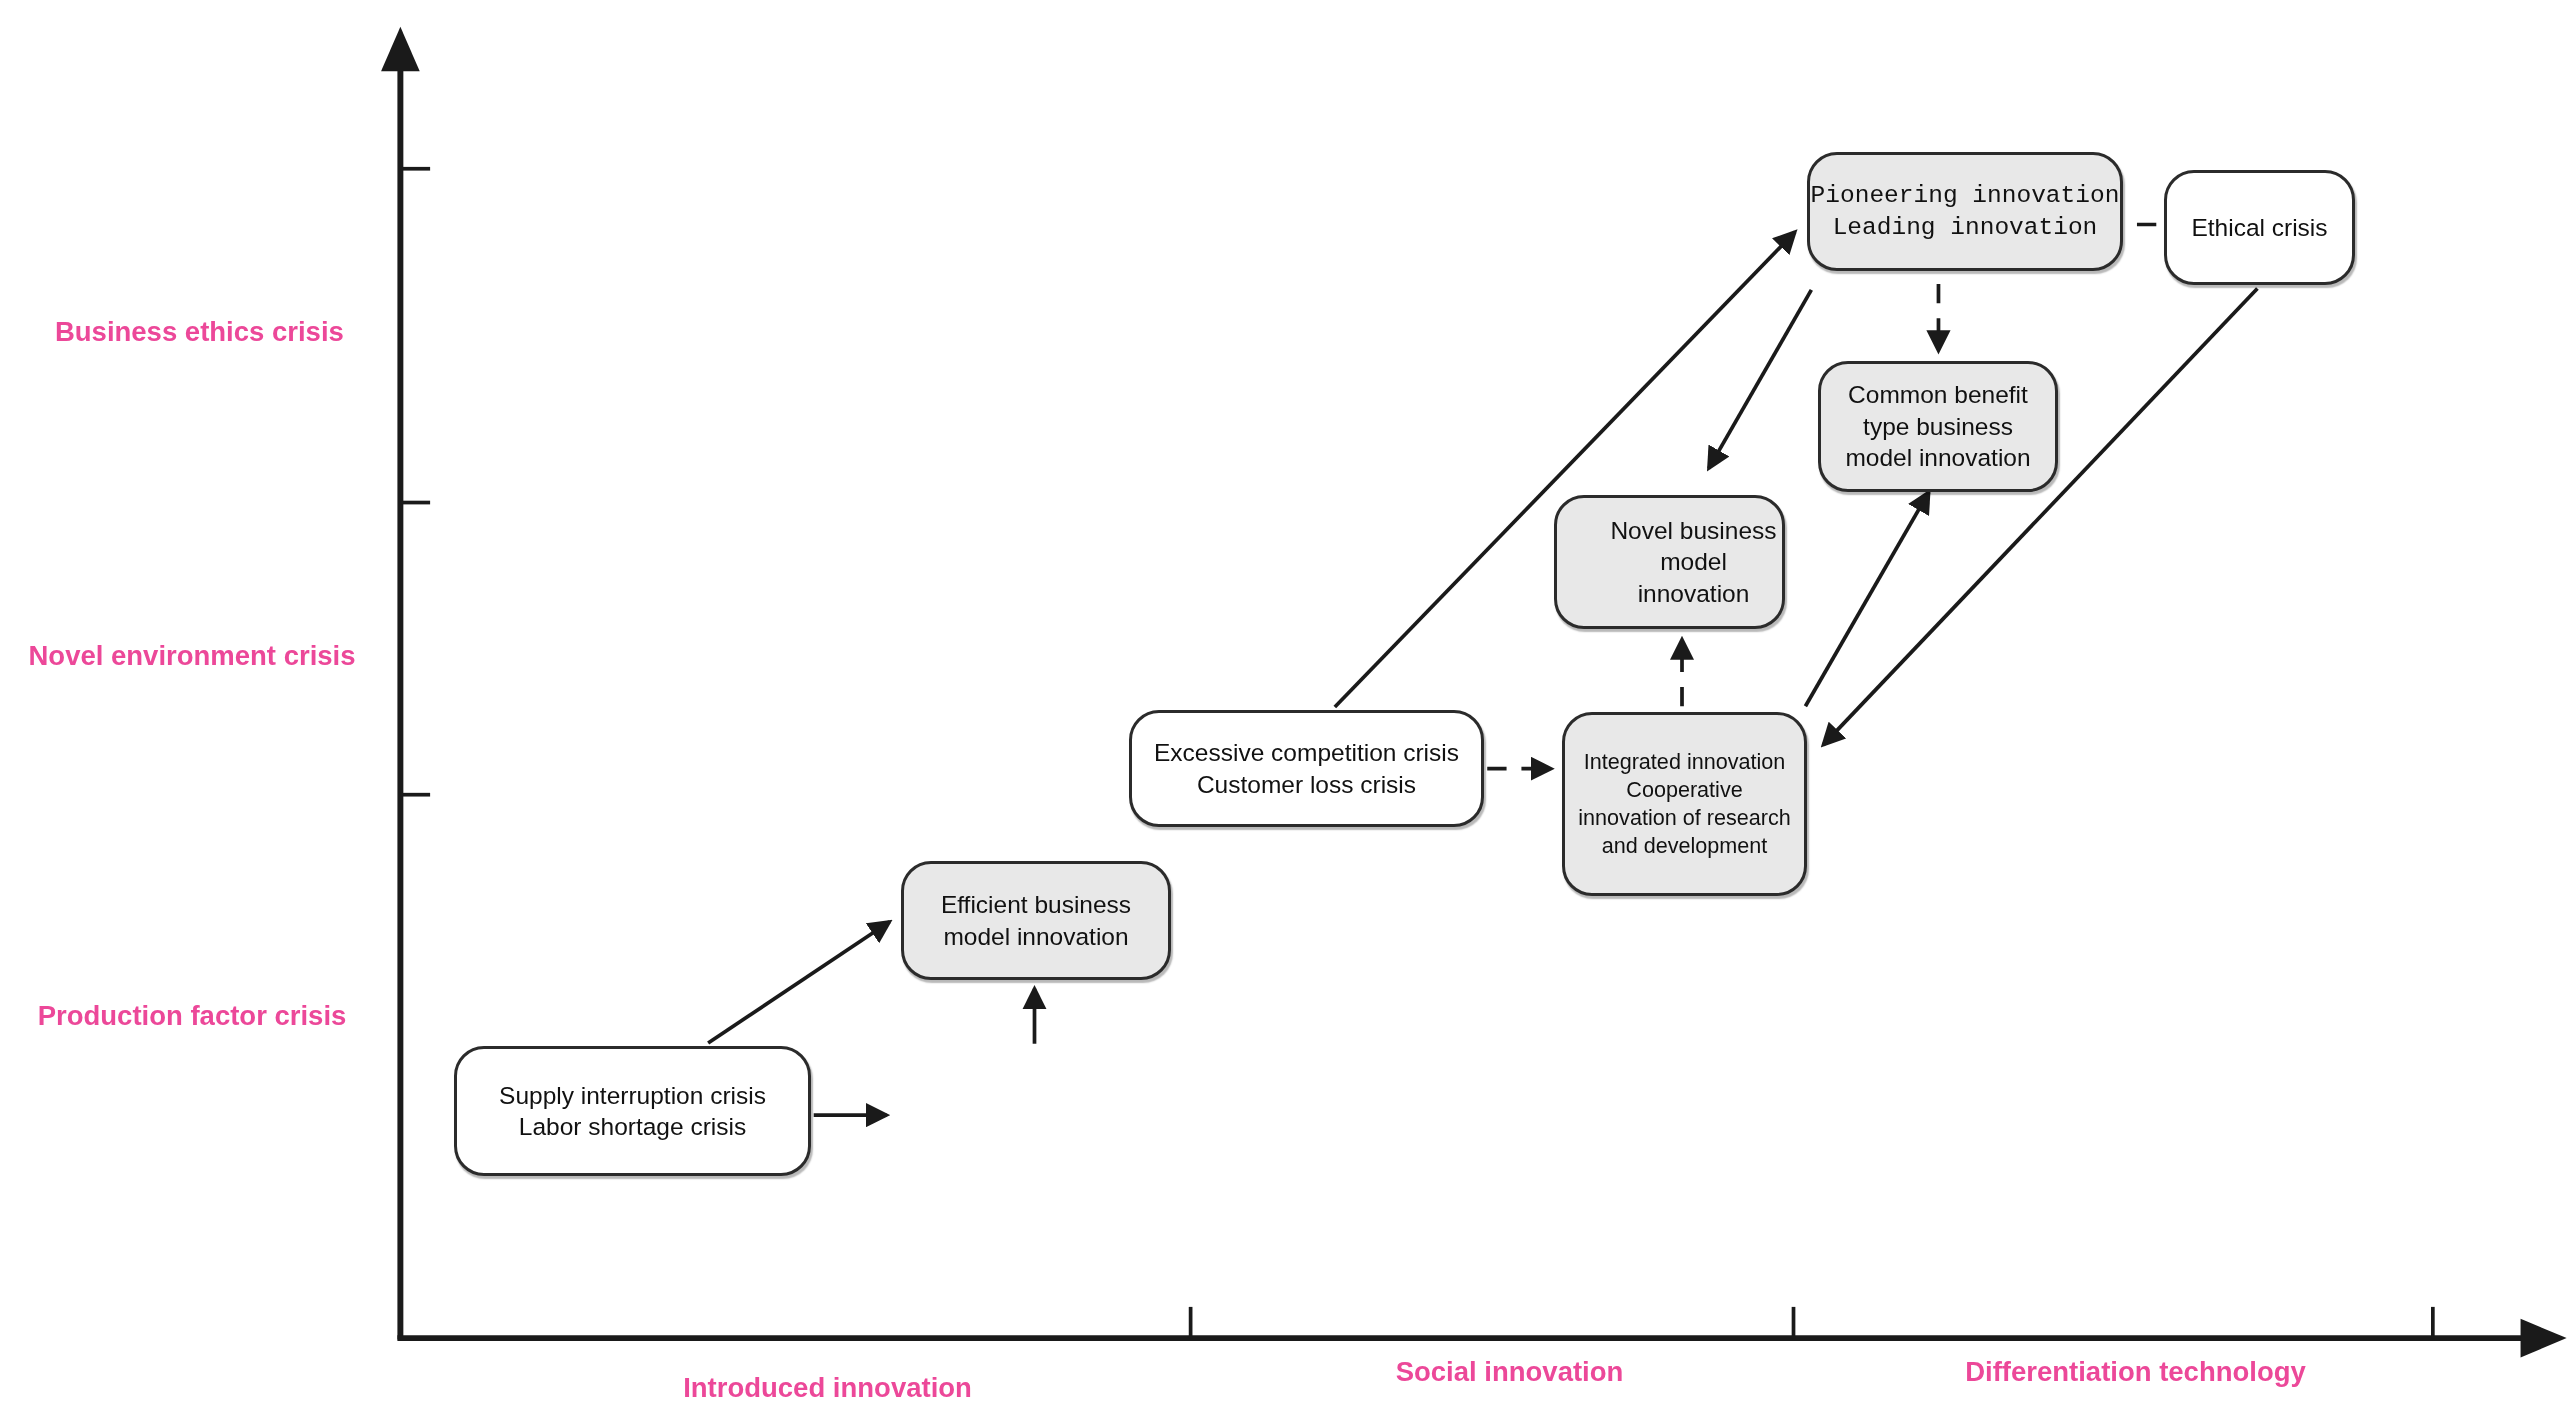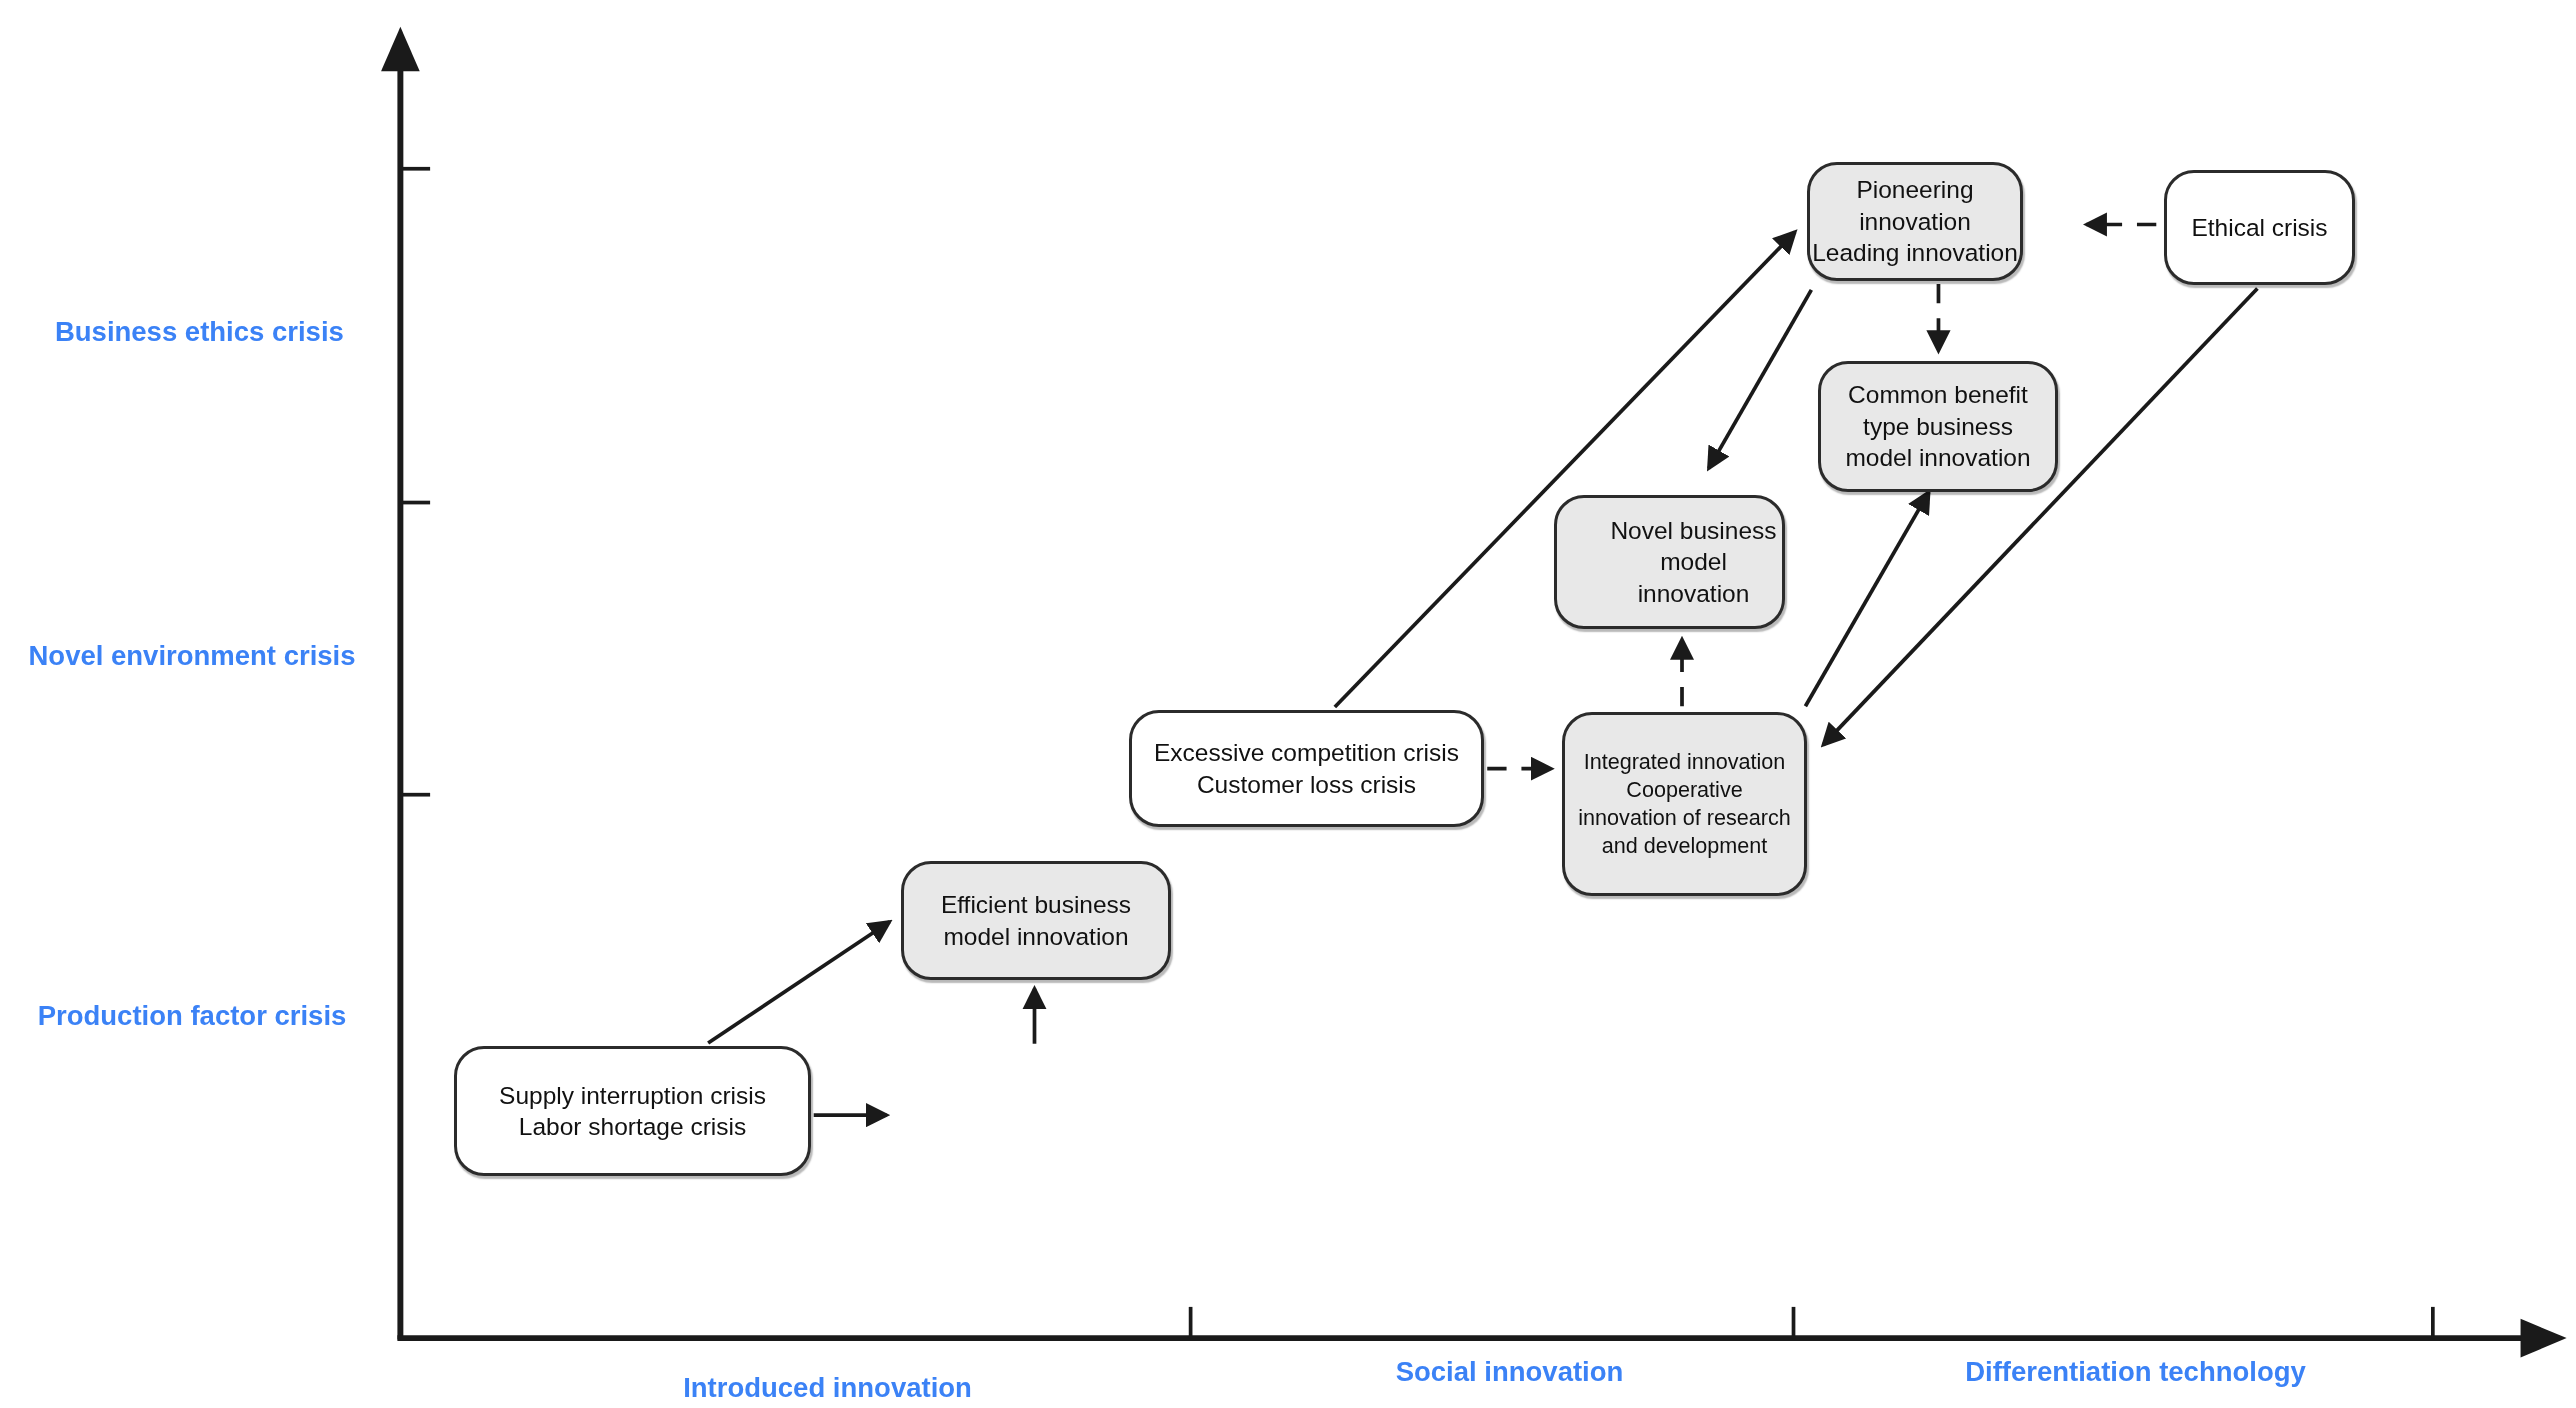--- a/index.html
+++ b/index.html
@@ -7,21 +7,21 @@
          font-family:"Liberation Sans",sans-serif;color:#111;}
   #edges-layer{position:absolute;left:0;top:0;width:2576px;height:1408px;}
   .node{position:absolute;box-sizing:border-box;border:3px solid #2b2b2b;border-radius:30px;
         display:flex;align-items:center;justify-content:center;text-align:center;
         white-space:pre-line;font-size:24.5px;line-height:1.28;color:#111;
         box-shadow:1.5px 3px 1.5px rgba(0,0,0,0.28);}
   .node.gray{background:#e8e8e8;}
   .node.white{background:#ffffff;}
   .node.small{font-size:21.6px;line-height:1.3;}
   .axis-label{position:absolute;font-weight:bold;font-size:27.5px;text-align:center;
-              color:#3b82f6;white-space:nowrap;}
+              color:#ec4899;white-space:nowrap;}
   .ylab{width:372px;}
   .xlab{width:387px;}
 </style>
 </head>
 <body>
 
 <div id="stage">
 
   <svg id="edges-layer" viewBox="0 0 3464 1894" xmlns="http://www.w3.org/2000/svg">
     <defs>
@@ -76,21 +76,21 @@
 Cooperative
 innovation of research
 and development</div>
 
   <div class="node white" style="left:1129px;top:710px;width:355px;height:117px;">Excessive competition crisis
 Customer loss crisis</div>
 
   <div class="node gray" style="left:1554px;top:495px;width:231px;height:134px;padding-left:48px;">Novel business
 model innovation</div>
 
-  <div class="node gray" style="left:1807px;top:162px;width:216px;height:119px;">Pioneering innovation
+  <div class="node gray" style="left:1807px;top:152px;width:316px;height:119px;font-family:Liberation Mono, monospace;">Pioneering innovation
 Leading innovation</div>
 
   <div class="node gray" style="left:1818px;top:361px;width:240px;height:131px;">Common benefit
 type business
 model innovation</div>
 
   <div class="node white" style="left:2164px;top:170px;width:191px;height:115px;">Ethical crisis</div>
 
 </div>
 

